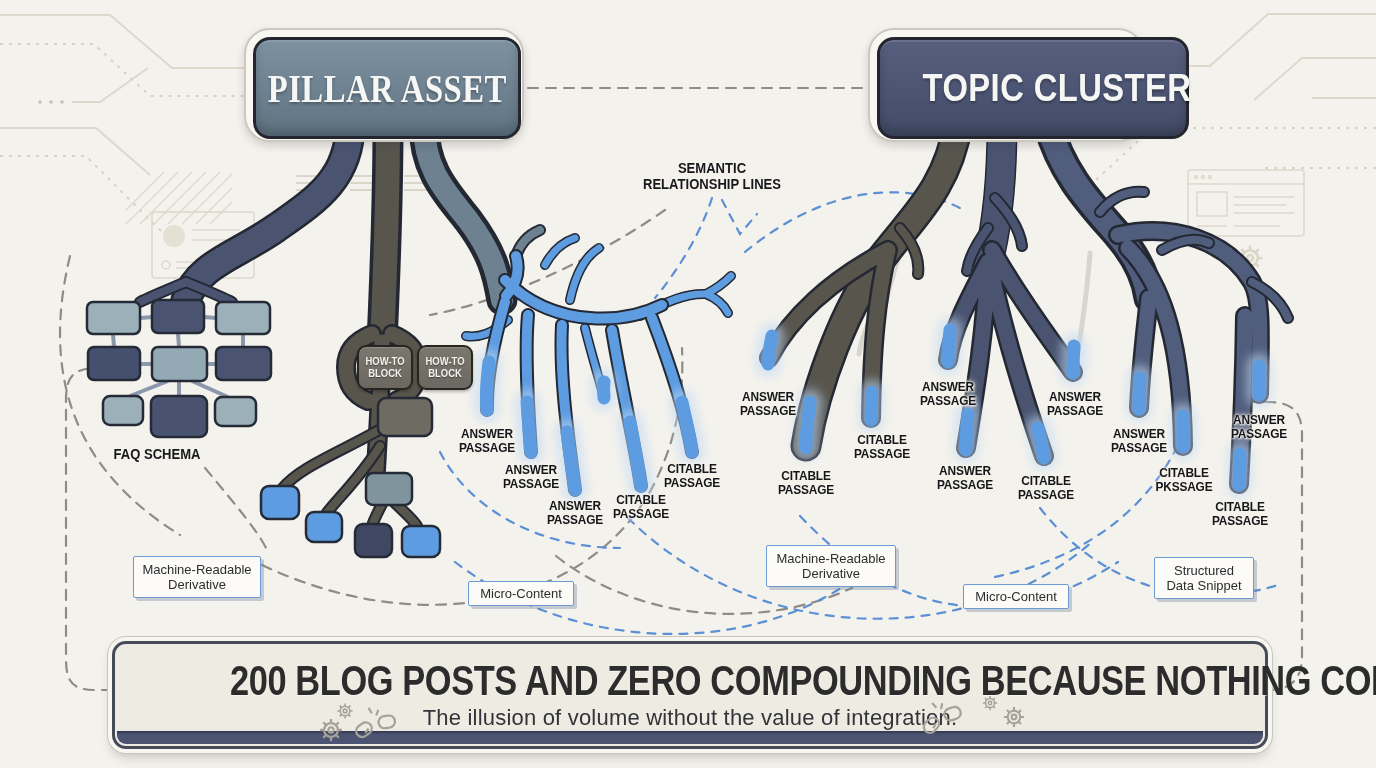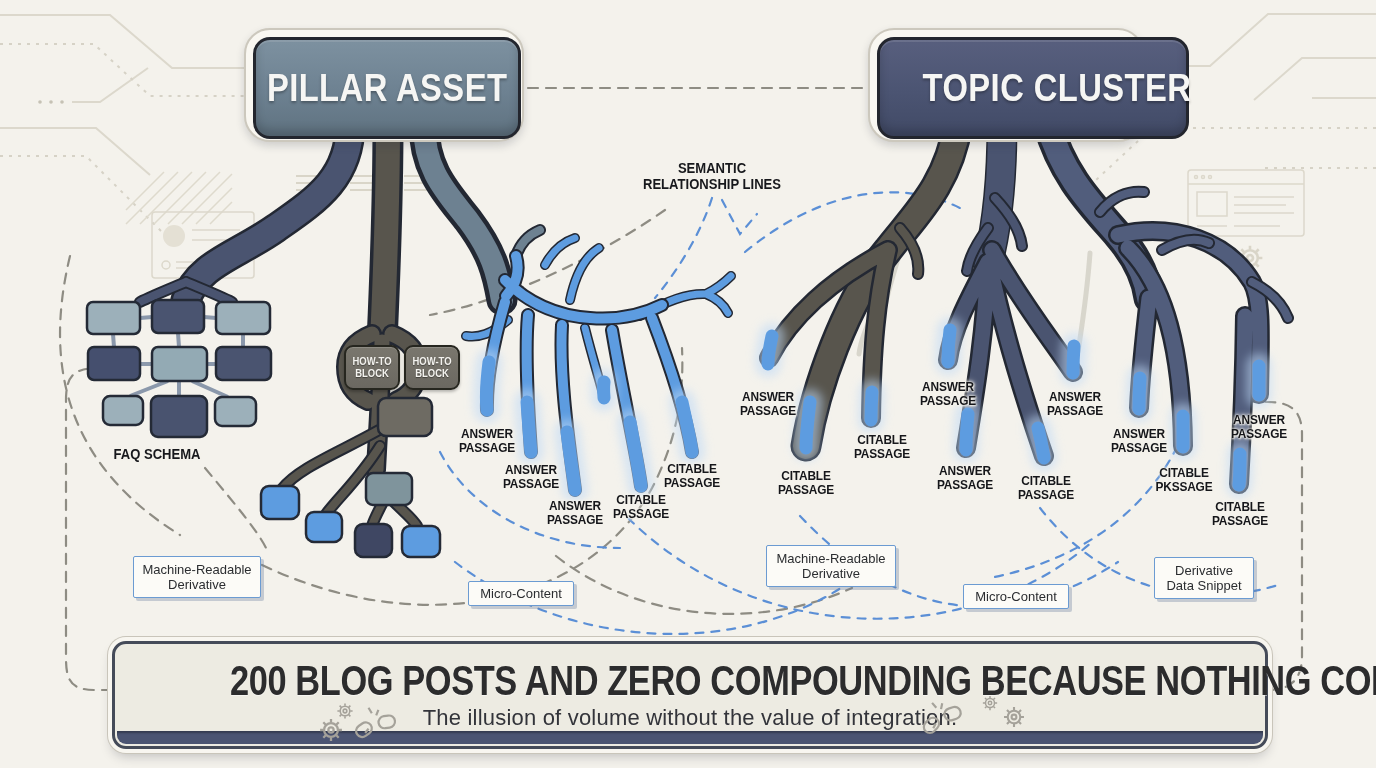--- a/index.html
+++ b/index.html
@@ -20,21 +20,21 @@
   .node{
     width:100%;height:100%;border:3px solid #23262e;border-radius:17px;
     display:flex;align-items:center;justify-content:center;
     box-shadow:inset 0 2px 0 rgba(255,255,255,.12), inset 0 -6px 10px rgba(0,0,0,.18);
   }
   .node span{
     color:#f6f6f4;font-weight:700;font-size:39px;letter-spacing:.5px;
     transform:scaleX(.84);white-space:nowrap;
     text-shadow:0 2px 3px rgba(0,0,0,.3);
   }
-  .pillar .node, .node.pillar{background:linear-gradient(180deg,#7d91a0,#6d8191 55%,#5f7280);}
+  .pillar .node, .node.pillar{background:linear-gradient(180deg,#7d91a0,#6d8191 55%,#5f7280);font-family:Liberation Serif, serif;}
   .node.topic{background:linear-gradient(180deg,#585f7e,#4b5472 55%,#414a66);padding-left:48px;}
 
   
   .dlabel{
     position:absolute;z-index:2;transform:translate(-50%,-50%) scaleX(.9);
     font-weight:700;color:#17181c;text-align:center;line-height:1.1;
     text-shadow:0 0 3px #f4f2eb,0 0 3px #f4f2eb,0 0 6px #f4f2eb,1px 1px 2px #f4f2eb;
   }
   .plabel{
     position:absolute;z-index:2;width:66px;transform:translate(-50%,-50%) scaleX(.88);
@@ -44,20 +44,21 @@
   }
   .semlabel{width:170px;font-size:14.5px;}
   .faqlabel{width:140px;font-size:14.5px;}
 
   .howto{
     position:absolute;z-index:2;box-sizing:border-box;
     width:56px;height:45px;border:2.5px solid #26261f;border-radius:9px;
     background:linear-gradient(180deg,#7a776e,#6b6861);
     display:flex;align-items:center;justify-content:center;
     box-shadow:0 2px 3px rgba(0,0,0,.25), inset 0 1px 0 rgba(255,255,255,.15);
+    margin-left:13px;
   }
   .howto span{
     color:#f3f2ee;font-weight:700;font-size:10.5px;line-height:1.12;text-align:center;
     transform:scaleX(.9);text-shadow:0 1px 1px rgba(0,0,0,.4);
   }
 
   .callout{
     position:absolute;z-index:2;box-sizing:border-box;
     background:#fcfbf7;border:1.5px solid #6b9bd2;border-radius:2px;
     box-shadow:3px 3px 0 rgba(110,130,160,.35);
@@ -270,21 +271,21 @@
 <div class="plabel" style="left:1046px;top:488px">CITABLE PASSAGE</div>
 <div class="plabel" style="left:1139px;top:441px">ANSWER PASSAGE</div>
 <div class="plabel" style="left:1259px;top:427px">ANSWER PASSAGE</div>
 <div class="plabel" style="left:1184px;top:480px">CITABLE PKSSAGE</div>
 <div class="plabel" style="left:1240px;top:514px">CITABLE PASSAGE</div>
 
 <div class="callout" style="left:133px;top:556px;width:128px;height:42px">Machine-Readable Derivative</div>
 <div class="callout" style="left:468px;top:581px;width:106px;height:25px">Micro-Content</div>
 <div class="callout" style="left:766px;top:545px;width:130px;height:42px">Machine-Readable Derivative</div>
 <div class="callout" style="left:963px;top:584px;width:106px;height:25px">Micro-Content</div>
-<div class="callout" style="left:1154px;top:557px;width:100px;height:42px">Derivative Data Snippet</div>
+<div class="callout" style="left:1154px;top:557px;width:100px;height:42px">Structured Data Snippet</div>
 
 <div class="banner">
   <div class="banner-headline">200 BLOG POSTS AND ZERO COMPOUNDING BECAUSE NOTHING CONNECTS.</div>
   <div class="banner-subtitle">The illusion of volume without the value of integration.</div>
   <div class="banner-strip"></div>
 </div>
 
 <svg class="icons" width="1376" height="768" viewBox="0 0 1376 768">
   <g stroke="#a5a29a" stroke-width="2" fill="none">
     <use href="#gear" transform="translate(345,711) scale(0.8)"></use>

